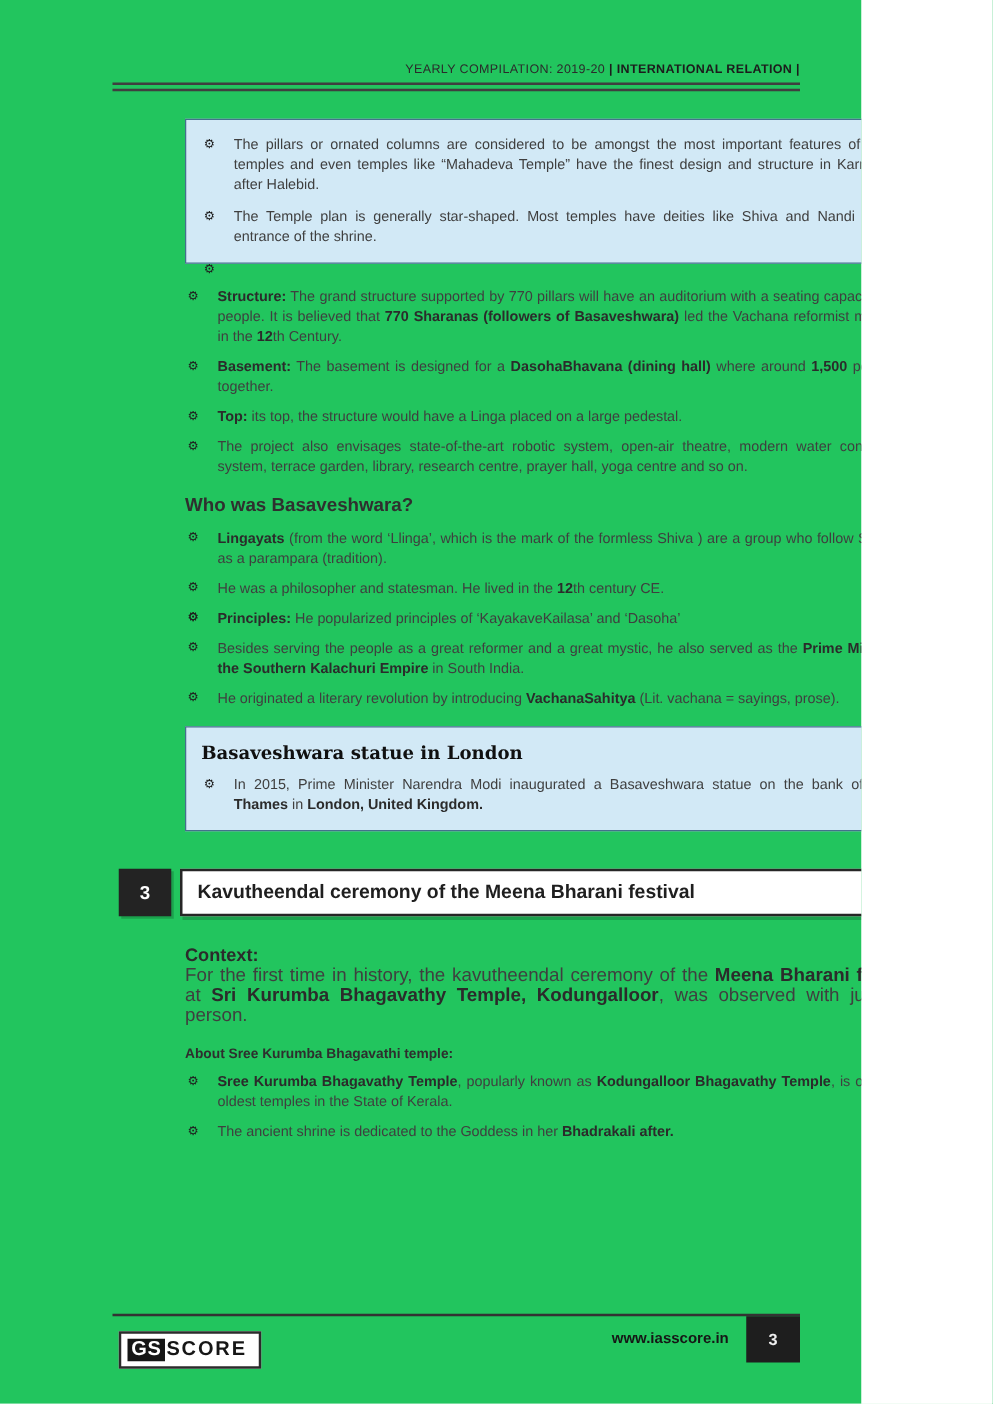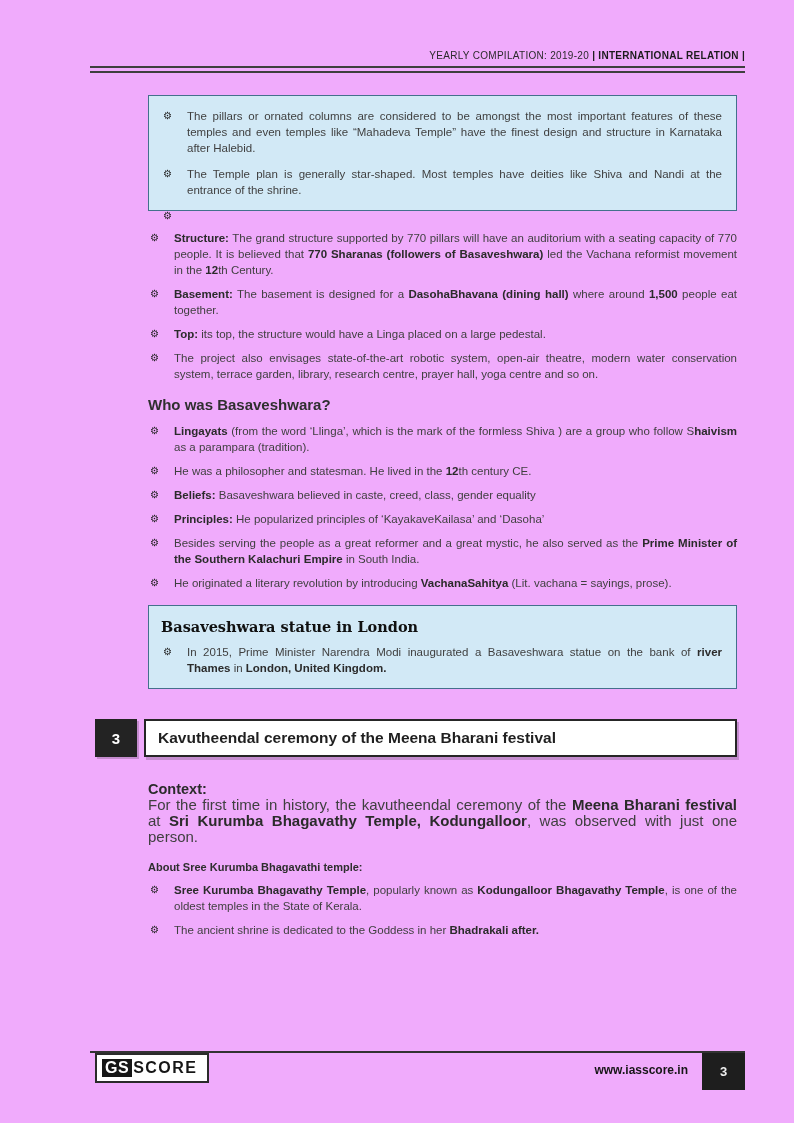--- a/index.html
+++ b/index.html
@@ -1,16 +1,16 @@
 <!DOCTYPE html>
 <html><head>
 <meta charset="utf-8">
 <style>
   html,body{margin:0;padding:0;background:#ffffff;}
-  .page{width:794px;height:1123px;position:relative;background:#f0abfc;
+  .page{width:689px;height:1123px;position:relative;background:#22c55e;
         font-family:"Liberation Sans",sans-serif;color:#3f3f3f;overflow:hidden;}
 
   
   .header{position:absolute;top:50px;left:90px;right:49px;}
   .header-line{text-align:right;font-size:10px;color:#2b2b2b;letter-spacing:.3px;margin-bottom:5px;}
   .header-line b{font-weight:700;color:#1c1c1c;}
   .double-rule{height:3px;border-top:2.5px solid #3f3f3f;border-bottom:2px solid #3f3f3f;}
 
   
   .content{position:absolute;top:95px;left:148px;width:589px;}
@@ -40,21 +40,21 @@
                  padding:0 12px;font-weight:700;font-size:15.5px;color:#1f1f1f;
                  box-shadow:2px 3px 0 rgba(0,0,0,.18);}
 
   .context{margin-top:24px;display:flex;flex-direction:column;}
   .context-label{width:77px;flex:none;font-size:14.5px;font-weight:700;color:#2b2b2b;}
   .context-text{flex:1;font-size:15px;line-height:16px;text-align:justify;}
 
   
   .footer{position:absolute;left:90px;right:49px;top:1051px;border-top:2px solid #333;
           display:flex;align-items:flex-start;}
-  .logo-box{border:2px solid #2b2b2b;margin:0 0 0 5px;padding:4px 9px 4px 5px;
+  .logo-box{border:2px solid #2b2b2b;margin:12px 0 0 5px;padding:4px 9px 4px 5px;
             display:inline-flex;align-items:center;background:#fff;}
   .logo-gs{background:#161616;color:#fff;font-weight:700;font-size:16px;padding:0 3px;letter-spacing:.5px;}
   .logo-score{color:#161616;font-weight:700;font-size:16px;letter-spacing:1.5px;margin-left:1px;}
   .footer-url{margin-left:auto;margin-right:14px;margin-top:10px;font-weight:700;
               font-size:12px;color:#161616;}
   .page-box{width:43px;height:37px;background:#1e1e1e;color:#efefef;display:flex;
             align-items:center;justify-content:center;font-size:13px;font-weight:700;}
 </style>
 </head>
 <body>
@@ -80,21 +80,21 @@
       <div class="li"><span class="blt">⚙</span><span><b>Top:</b>  its top, the structure would have a Linga placed on a large pedestal.</span></div>
       <div class="li"><span class="blt">⚙</span><span>The project also envisages state-of-the-art robotic system, open-air theatre, modern water conservation system, terrace garden, library, research centre, prayer hall, yoga centre and so on.</span></div>
     </div>
 
     <h2>Who was Basaveshwara?</h2>
 
     <div class="list" style="margin-top:0;">
       <div class="li"><span class="blt">⚙</span></div>
       <div class="li sub"><span><b>Lingayats</b> (from the word ‘Llinga’, which is the mark of the formless Shiva ) are a group who follow S<b>haivism</b> as a parampara (tradition).</span></div>
       <div class="li"><span class="blt">⚙</span><span>He was a philosopher and statesman. He lived in the <b>12</b>th century CE.</span></div>
-      <div class="li"><span class="blt">⚙</span><span><b>Beliefs:</b> Basaveshwara believed in caste, creed, class, gender equality</span></div>
+      <div class="li"><span class="blt">⚙</span></div>
       <div class="li"><span class="blt">⚙</span><span><b>Principles:</b> He popularized principles of ‘KayakaveKailasa’ and ‘Dasoha’</span></div>
       <div class="li"><span class="blt">⚙</span><span>Besides serving the people as a great reformer and a great mystic, he also served as the <b>Prime Minister of the Southern Kalachuri Empire</b> in South India.</span></div>
       <div class="li"><span class="blt">⚙</span><span>He originated a literary revolution by introducing <b>VachanaSahitya</b> (Lit. vachana = sayings, prose).</span></div>
     </div>
 
     <div class="info-box london">
       <div class="box-title">Basaveshwara statue in London</div>
       <div class="li"><span class="blt">⚙</span><span>In 2015, Prime Minister Narendra Modi inaugurated a Basaveshwara statue on the bank of <b>river Thames</b> in <b>London, United Kingdom.</b></span></div>
     </div>
 

